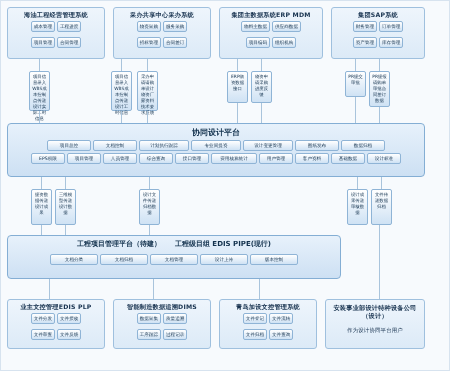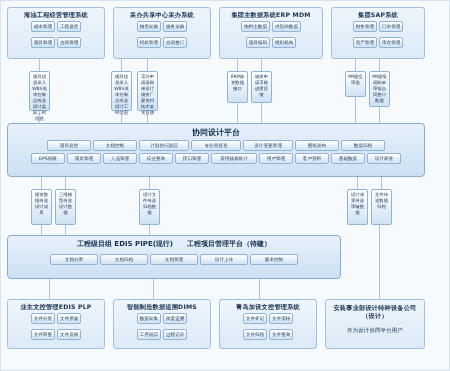--- a/index.html
+++ b/index.html
@@ -206,22 +206,22 @@
   <div class="side-chip" style="left:138px;top:188px;width:21px;height:36px;">设计文件传递归档数据</div>
   <div class="side-chip" style="left:346px;top:188px;width:21px;height:36px;">设计成果传递审核数据</div>
   <div class="side-chip" style="left:370px;top:188px;width:21px;height:36px;">文件传递数据归档</div>
 
   <div class="conn vline" style="left:40px;top:224px;height:10px;"></div>
   <div class="conn vline" style="left:64px;top:224px;height:10px;"></div>
   <div class="conn vline" style="left:148px;top:224px;height:10px;"></div>
 
   <div class="platform" style="left:6px;top:234px;width:334px;height:44px;">
     <div style="display:flex;justify-content:center;gap:14px;">
+      <div class="big-title">工程项目管理平台（待建）</div>
       <div class="big-title">工程级目组 EDIS PIPE(现行)</div>
-      <div class="big-title">工程项目管理平台（待建）</div>
     </div>
     <div class="chip-row" style="padding:4px 10px;">
       <div class="chip" style="width:48px;">文档分类</div>
       <div class="chip" style="width:48px;">文档归档</div>
       <div class="chip" style="width:48px;">文档管理</div>
       <div class="chip" style="width:48px;">设计上传</div>
       <div class="chip" style="width:48px;">版本控制</div>
     </div>
   </div>
 

